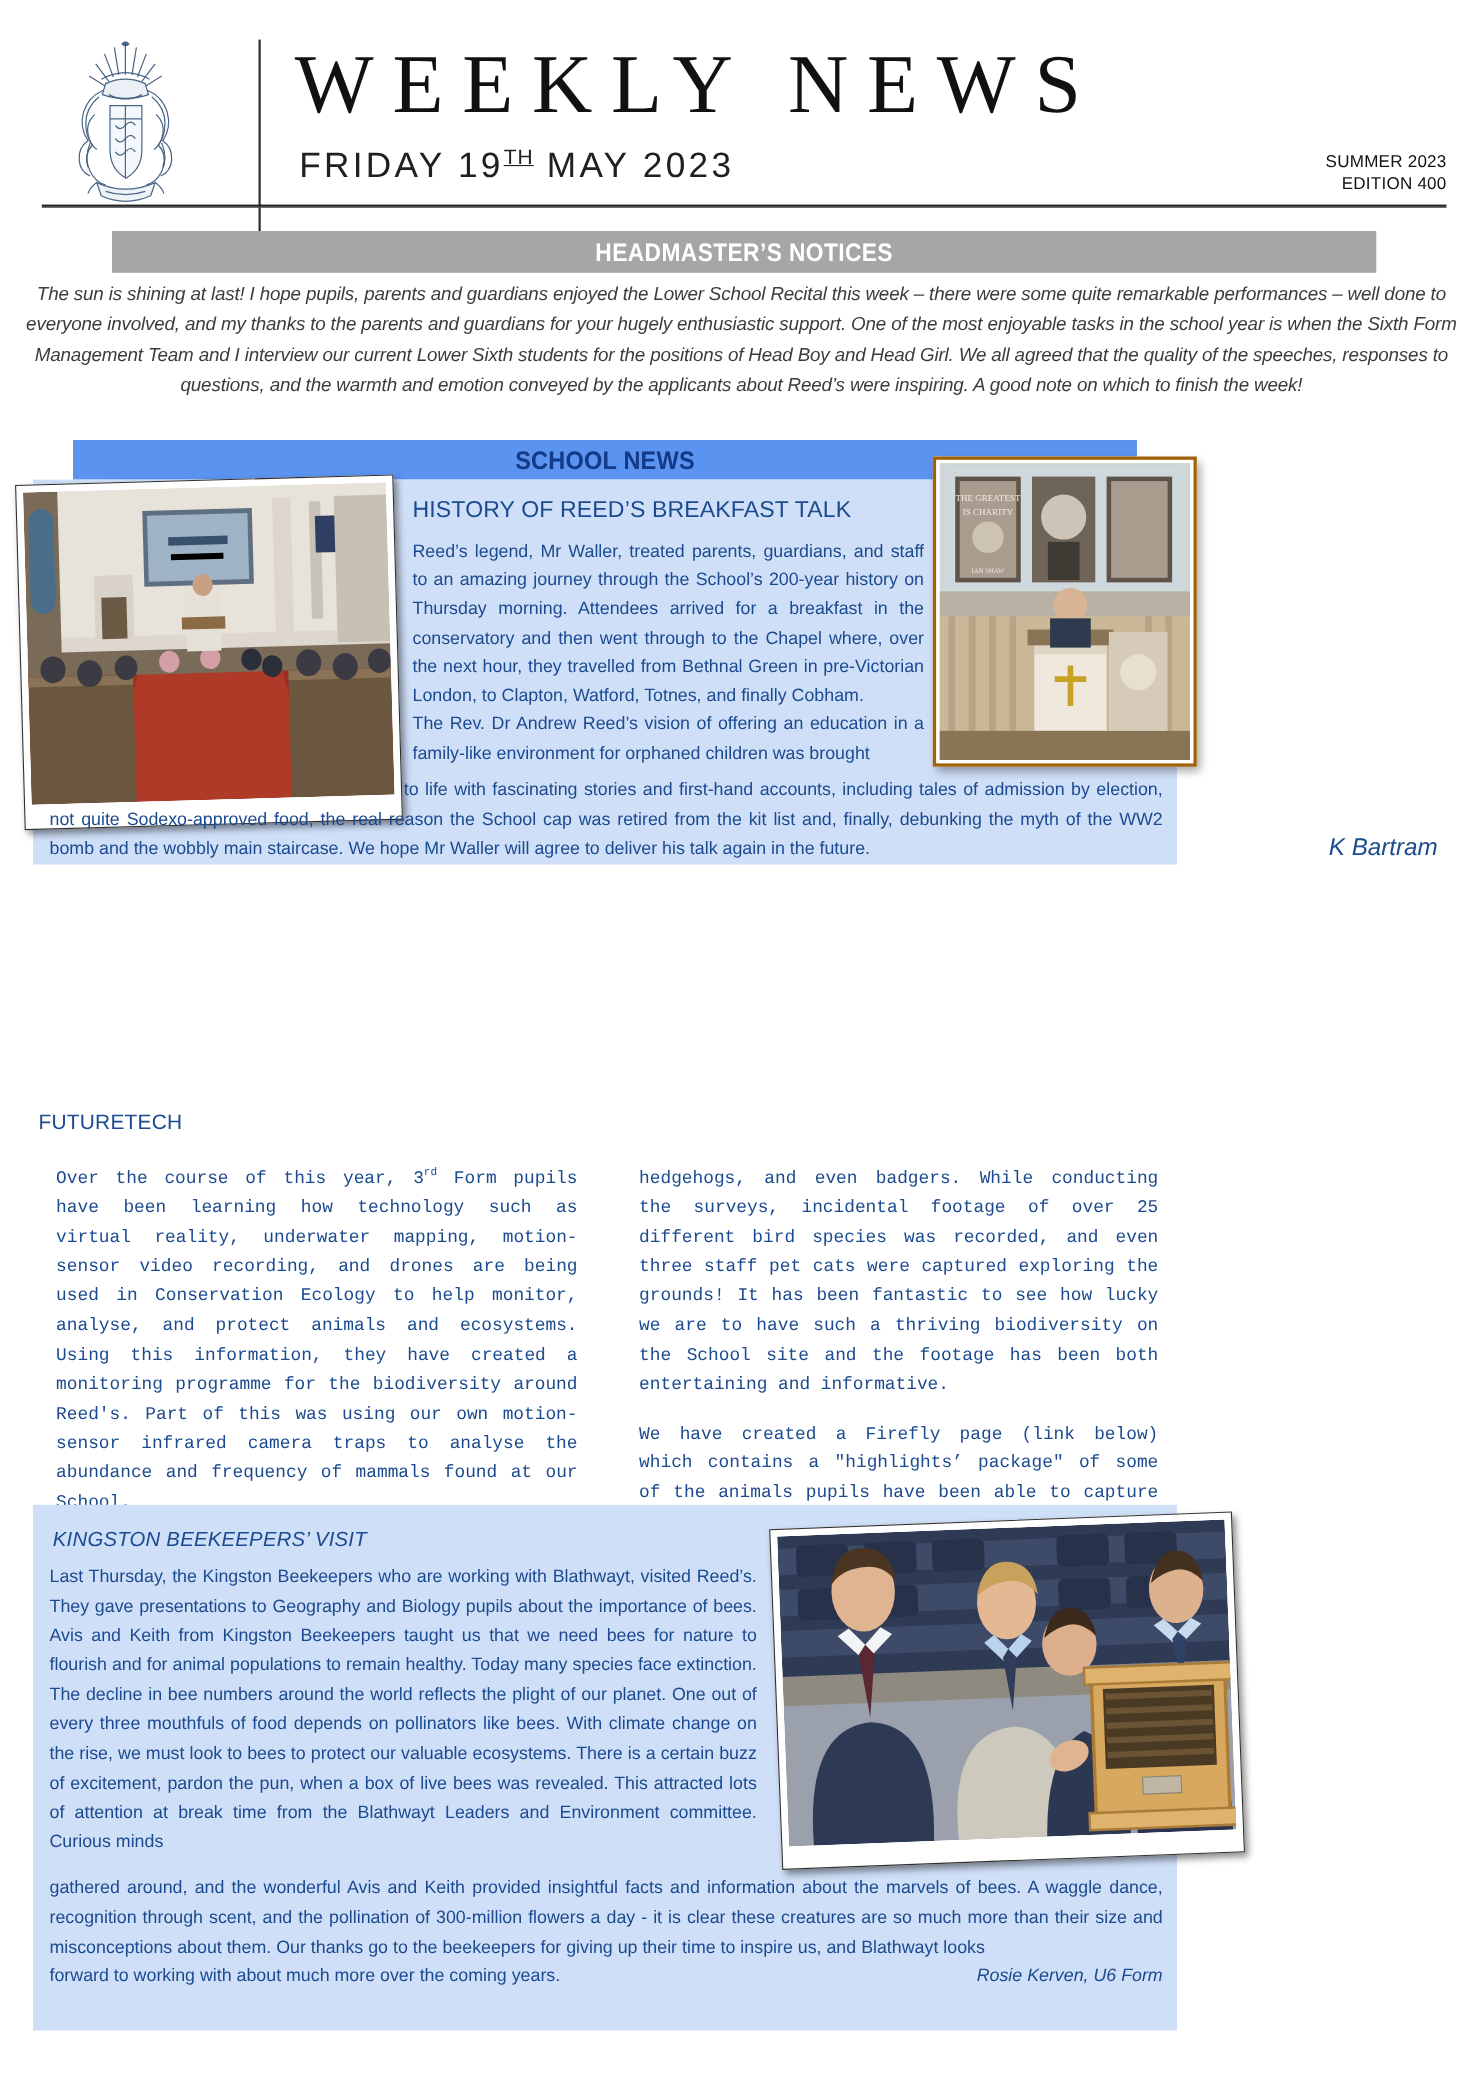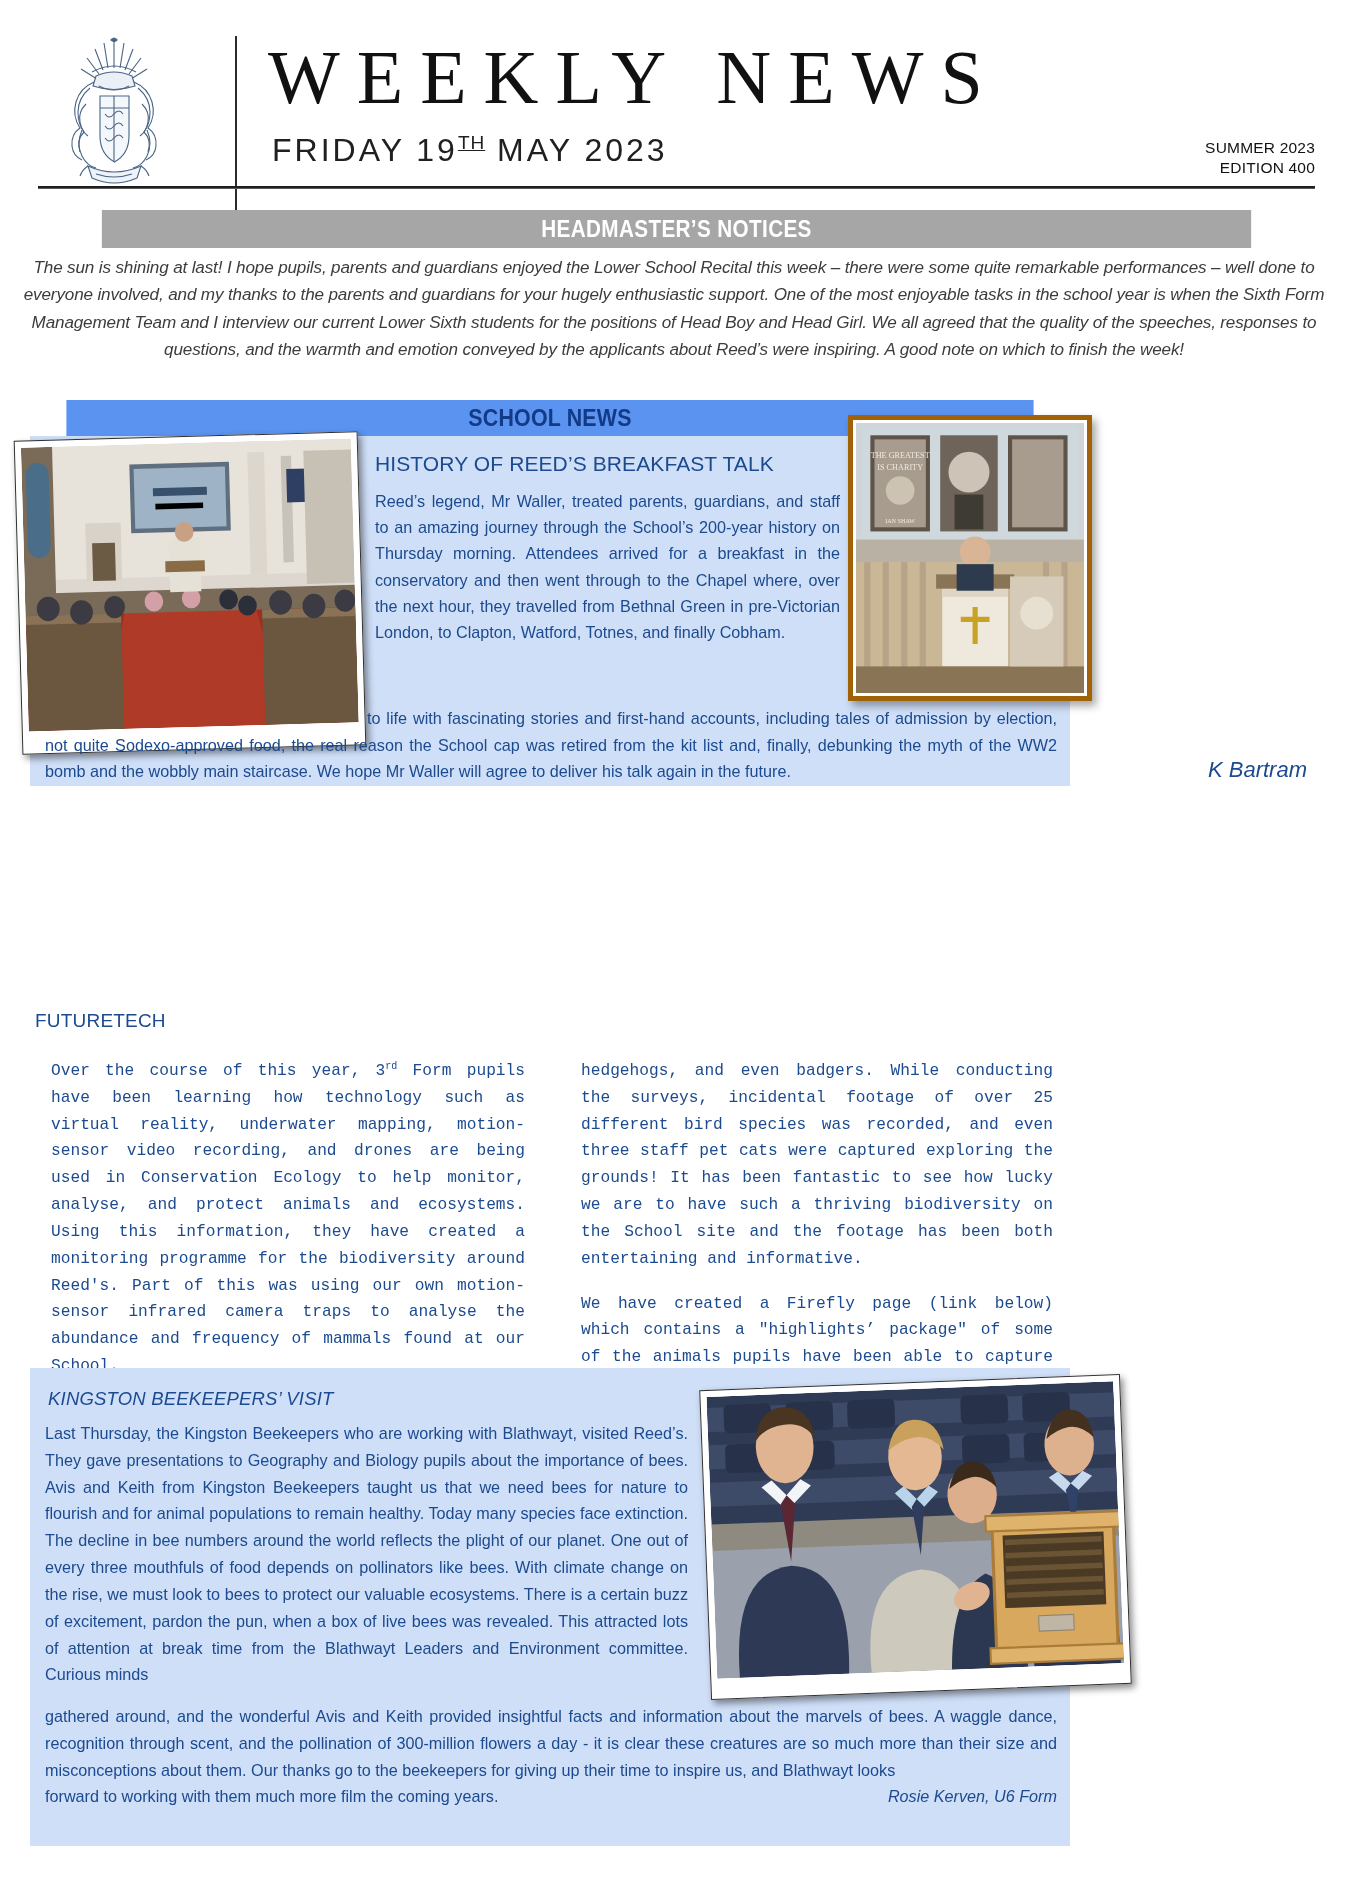--- a/index.html
+++ b/index.html
@@ -194,21 +194,21 @@
 
   #photo-chapel {
     left: 18px; top: 436px; width: 330px; height: 284px;
     transform: rotate(-1.6deg);
     padding: 6px 6px 22px 6px;
   }
   #photo-waller {
     left: 848px; top: 415px; width: 228px; height: 270px;
     padding: 3px;
     box-shadow: 4px 5px 8px rgba(0,0,0,0.35);
-    border: 5px solid #a16207;
+    border: 3px solid #a16207;
   }
   #photo-bees {
     left: 705px; top: 1382px; width: 407px; height: 282px;
     transform: rotate(-2.2deg);
     padding: 6px 6px 20px 6px;
   }
 
   
   .ft-title {
     position: absolute;
@@ -452,20 +452,21 @@
       <rect x="150" y="150" width="52" height="88" fill="#d6cbb8"></rect>
       <circle cx="176" cy="186" r="16" fill="#e7dfd0"></circle>
     </svg>
   </div>
 </div>
 
 <div class="sn-article-title">HISTORY OF REED’S BREAKFAST TALK</div>
 
 <div class="sn-col">
   <p>Reed’s legend, Mr Waller, treated parents, guardians, and staff to an amazing journey through the School’s 200-year history on Thursday morning. Attendees arrived for a breakfast in the conservatory and then went through to the Chapel where, over the next hour, they travelled from Bethnal Green in pre-Victorian London, to Clapton, Watford, Totnes, and finally Cobham.</p>
+  <p>The Rev. Dr Andrew Reed’s vision of offering an education in a family-like environment for orphaned children was brought</p>
 </div>
 
 <div class="sn-wide">to life with fascinating stories and first-hand accounts, including tales of admission by election, not quite Sodexo-approved food, the real reason the School cap was retired from the kit list and, finally, debunking the myth of the WW2 bomb and the wobbly main staircase. We hope Mr Waller will agree to deliver his talk again in the future.</div>
 <div class="sn-byline">K Bartram</div>
 
 <div class="ft-title">FUTURETECH</div>
 
 <div class="ft-left">
   <p><span>Over the course of this year, 3</span><sup class="ord">rd</sup><span> Form pupils have been learning how technology such as virtual reality, underwater mapping, motion-sensor video recording, and drones are being used in Conservation Ecology to help monitor, analyse, and protect animals and ecosystems. Using this information, they have created a monitoring programme for the biodiversity around Reed's. Part of this was using our own motion-sensor infrared camera traps to analyse the abundance and frequency of mammals found at our School.</span></p>
   <p>The results of this year-long investigation were the recording of over 250 fox sightings, as well as many views of squirrels, mice,</p>
@@ -540,15 +541,15 @@
 
       <ellipse cx="250" cy="190" rx="18" ry="12" fill="#e0b391" transform="rotate(-20 250 190)"></ellipse>
     </svg>
   </div>
 </div>
 
 <div class="bk-title">KINGSTON BEEKEEPERS’ VISIT</div>
 <div class="bk-col">Last Thursday, the Kingston Beekeepers who are working with Blathwayt, visited Reed’s. They gave presentations to Geography and Biology pupils about the importance of bees. Avis and Keith from Kingston Beekeepers taught us that we need bees for nature to flourish and for animal populations to remain healthy. Today many species face extinction. The decline in bee numbers around the world reflects the plight of our planet. One out of every three mouthfuls of food depends on pollinators like bees. With climate change on the rise, we must look to bees to protect our valuable ecosystems. There is a certain buzz of excitement, pardon the pun, when a box of live bees was revealed. This attracted lots of attention at break time from the Blathwayt Leaders and Environment committee. Curious minds</div>
 <div class="bk-wide">gathered around, and the wonderful Avis and Keith provided insightful facts and information about the marvels of bees. A waggle dance, recognition through scent, and the pollination of 300-million flowers a day - it is clear these creatures are so much more than their size and misconceptions about them. Our thanks go to the beekeepers for giving up their time to inspire us, and Blathwayt looks</div>
 <div class="bk-lastline">
-  <span>forward to working with them much more film the coming years.</span>
+  <span>forward to working with about much more over the coming years.</span>
   <span class="bk-byline">Rosie Kerven, U6 Form</span>
 </div>
 
 </body></html>

